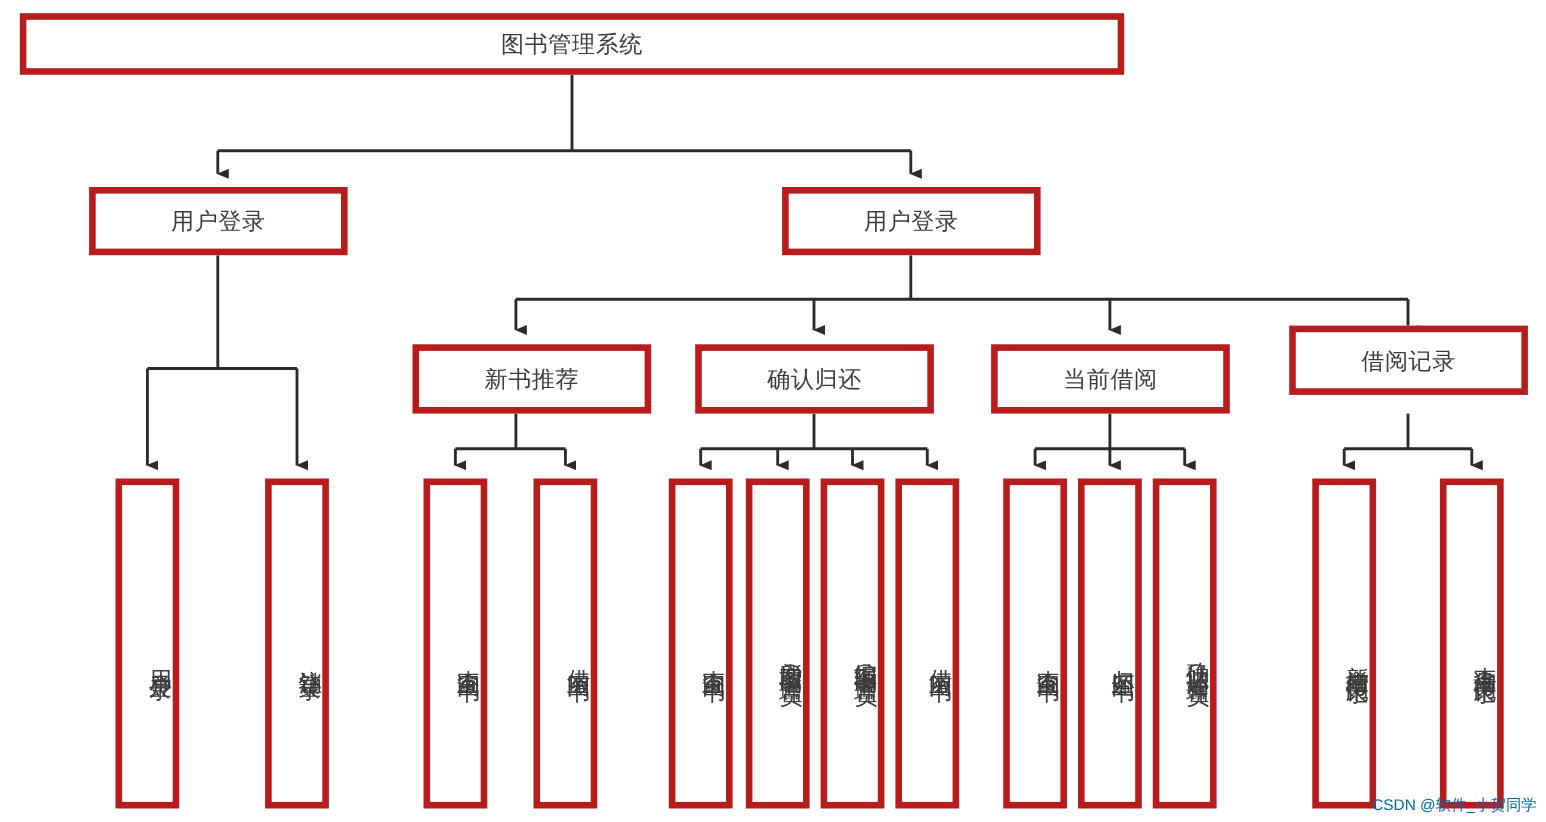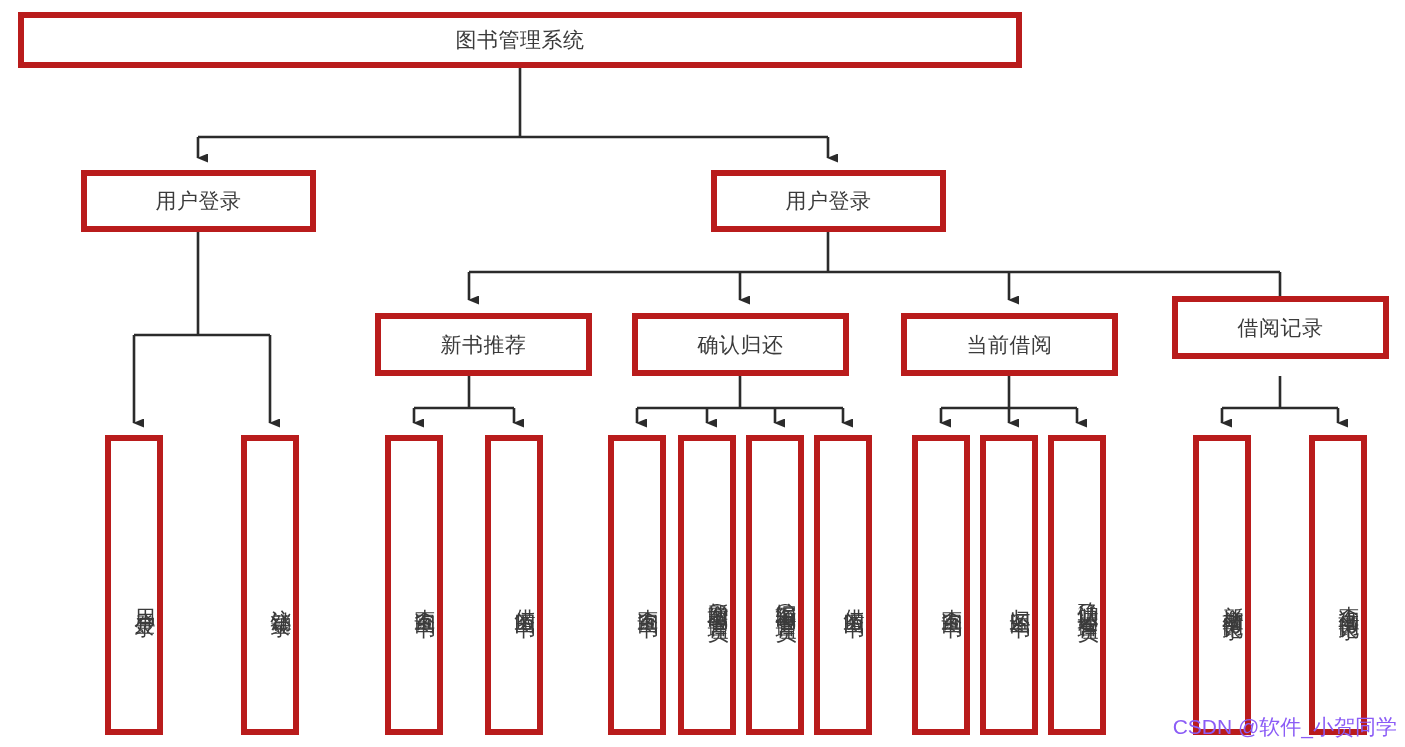--- a/index.html
+++ b/index.html
@@ -33,22 +33,22 @@
     justify-content:center;
     padding-top:26px;
     line-height:1.18;
     letter-spacing:3px;
   }
 
   .watermark{
     position:absolute;
     right:8px;
     bottom:6px;
-    font-size:21px;
-    color:#8b5cf6;
+    font-size:14px;
+    color:#0369a1;
     white-space:nowrap;
     pointer-events:none;
   }
 </style>
 </head>
 <body>
 
 <div id="stage">
 
   <svg id="wires" viewBox="0 0 1405 747" xmlns="http://www.w3.org/2000/svg">

